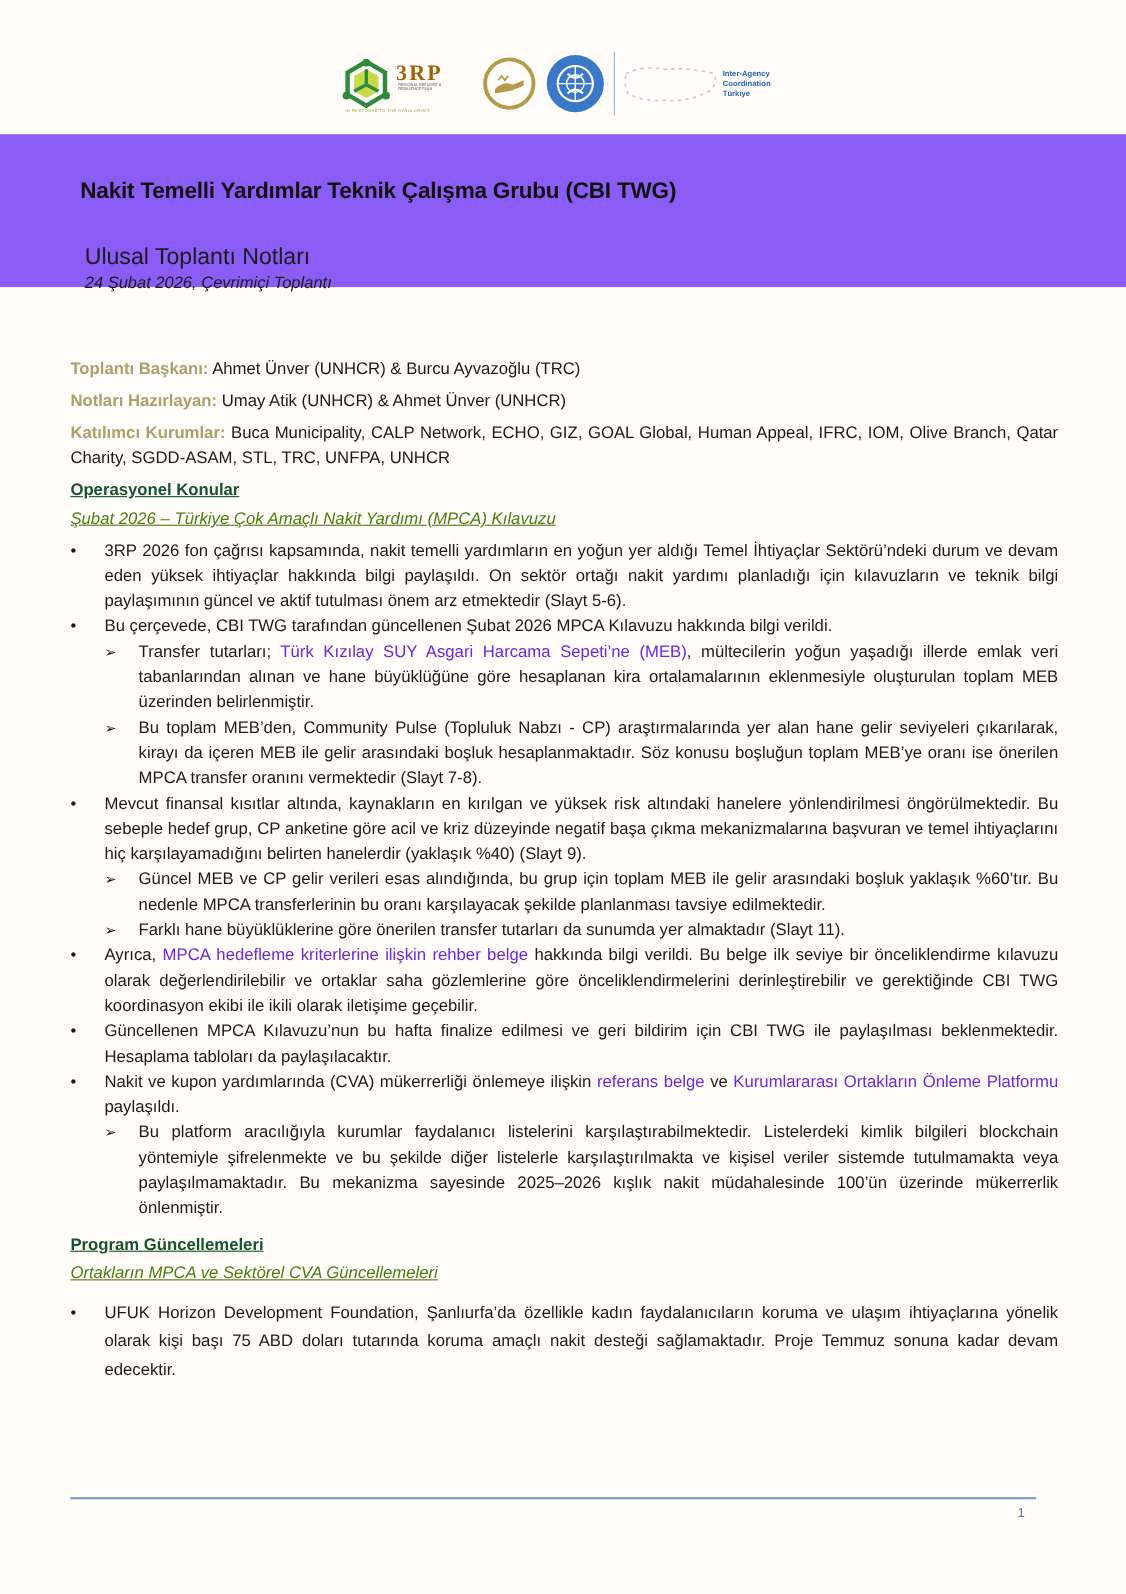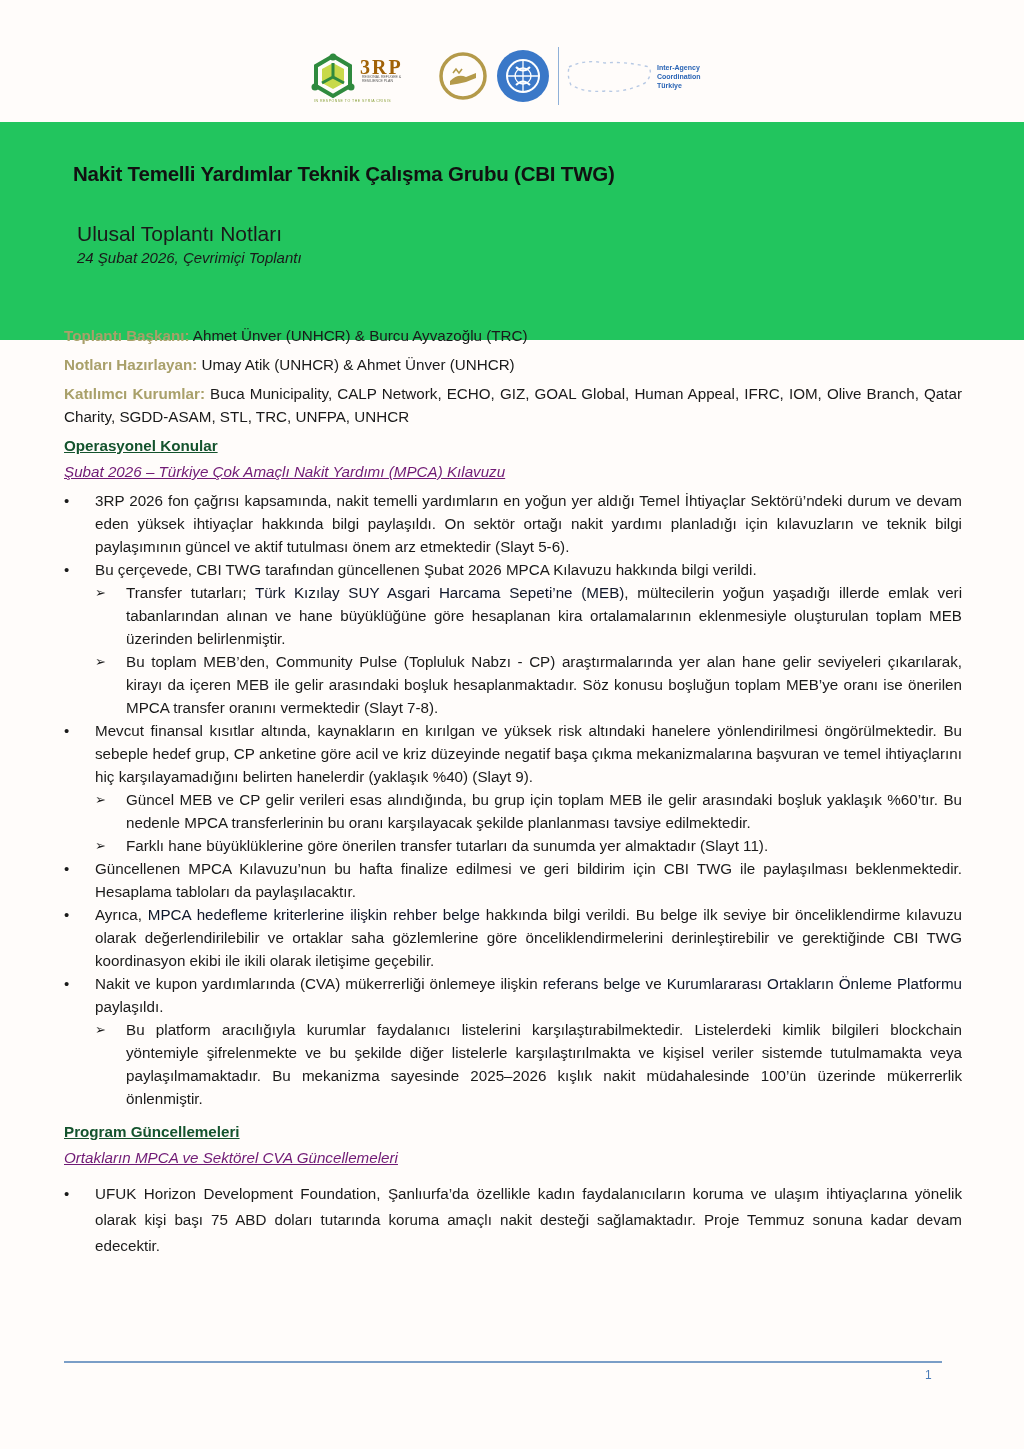--- a/index.html
+++ b/index.html
@@ -33,22 +33,22 @@
   .logo-ifrc { width: 50px; height: 50px; margin-left: 16px; }
   .logo-un { width: 58px; height: 58px; margin-left: 6px; }
   .logo-divider { width: 1px; height: 58px; background: #8fb0d8; margin-left: 6px; }
   .logo-iact { display: flex; align-items: center; margin-left: 6px; }
   .logo-iact svg { width: 90px; height: 46px; }
   .logo-iact .iact-text {
     font-size: 7px; line-height: 9px; color: #2a64b5; font-weight: bold; margin-left: 2px;
   }
   
   .band {
-    position: absolute; top: 122px; left: 0; width: 1024px; height: 218px;
-    background: #22c55e;
+    position: absolute; top: 122px; left: 0; width: 1024px; height: 139px;
+    background: #8b5cf6;
   }
   .band .title {
     position: absolute; left: 73px; top: 40px;
     font-size: 20.5px; font-weight: bold; color: #111; letter-spacing: -.2px;
   }
   .band .subtitle {
     position: absolute; left: 77px; top: 100px; font-size: 21px; color: #1a1a1a;
   }
   .band .date {
     position: absolute; left: 77px; top: 127px; font-size: 15px; font-style: italic; color: #1a1a1a;
@@ -58,33 +58,33 @@
     position: absolute; top: 324px; left: 64px; width: 898px;
     font-size: 15.2px; line-height: 23px;
   }
   .meta-line { margin-bottom: 6px; text-align: justify; }
   .meta-label { color: #a9a06a; font-weight: bold; }
   .section-head {
     color: #14532d; font-weight: bold; text-decoration: underline;
     margin-top: 4px; margin-bottom: 3px;
   }
   .section-sub {
-    color: #701a75; font-style: italic; text-decoration: underline; margin-bottom: 6px;
+    color: #4d7c0f; font-style: italic; text-decoration: underline; margin-bottom: 6px;
   }
   ul.bullets { list-style: none; margin: 0; padding: 0; }
   ul.bullets > li { position: relative; padding-left: 31px; text-align: justify; margin-bottom: 0; }
   ul.bullets > li::before {
     content: "\2022"; position: absolute; left: 0; top: 0; font-size: 15px;
   }
   ul.arrows { list-style: none; margin: 0; padding: 0; }
   ul.arrows > li { position: relative; padding-left: 31px; text-align: justify; }
   ul.arrows > li::before {
     content: "\27A2"; position: absolute; left: 0; top: 0; font-size: 13px;
   }
-  .link { color: #0f172a; }
+  .link { color: #6d28d9; }
   b { font-weight: normal; }
   .gap { height: 6px; }
   
   .footer-rule {
     position: absolute; left: 64px; top: 1361px; width: 878px; height: 2px; background: #7a9ec7;
   }
   .page-num {
     position: absolute; left: 925px; top: 1368px; font-size: 12px; color: #4a7bb7;
   }
 </style>
@@ -165,24 +165,24 @@
         <li><span>Bu toplam MEB’den, Community Pulse (Topluluk Nabzı - CP) araştırmalarında yer alan hane gelir seviyeleri çıkarılarak, kirayı da içeren MEB ile gelir arasındaki boşluk hesaplanmaktadır. Söz konusu boşluğun toplam MEB’ye oranı ise önerilen MPCA transfer oranını vermektedir (Slayt 7-8).</span></li>
       </ul>
     </li>
     <li>
       <span>Mevcut finansal kısıtlar altında, kaynakların en kırılgan ve yüksek risk altındaki hanelere yönlendirilmesi öngörülmektedir. Bu sebeple hedef grup, CP anketine göre acil ve kriz düzeyinde negatif başa çıkma mekanizmalarına başvuran ve temel ihtiyaçlarını hiç karşılayamadığını belirten hanelerdir (yaklaşık %40) (Slayt 9).</span>
       <ul class="arrows">
         <li><span>Güncel MEB ve CP gelir verileri esas alındığında, bu grup için toplam MEB ile gelir arasındaki boşluk yaklaşık %60’tır. Bu nedenle MPCA transferlerinin bu oranı karşılayacak şekilde planlanması tavsiye edilmektedir.</span></li>
         <li><span>Farklı hane büyüklüklerine göre önerilen transfer tutarları da sunumda yer almaktadır (Slayt 11).</span></li>
       </ul>
     </li>
+    <li>
+      <span>Ayrıca, </span><a class="link">MPCA hedefleme kriterlerine ilişkin rehber belge</a><span> hakkında bilgi verildi. Bu belge ilk seviye bir önceliklendirme kılavuzu olarak değerlendirilebilir ve ortaklar saha gözlemlerine göre önceliklendirmelerini derinleştirebilir ve gerektiğinde CBI TWG koordinasyon ekibi ile ikili olarak iletişime geçebilir.</span>
+    </li>
     <li><span>Güncellenen MPCA Kılavuzu’nun bu hafta finalize edilmesi ve geri bildirim için CBI TWG ile paylaşılması beklenmektedir. Hesaplama tabloları da paylaşılacaktır.</span></li>
-    <li>
-      <span>Ayrıca, </span><a class="link">MPCA hedefleme kriterlerine ilişkin rehber belge</a><span> hakkında bilgi verildi. Bu belge ilk seviye bir önceliklendirme kılavuzu olarak değerlendirilebilir ve ortaklar saha gözlemlerine göre önceliklendirmelerini derinleştirebilir ve gerektiğinde CBI TWG koordinasyon ekibi ile ikili olarak iletişime geçebilir.</span>
-    </li>
     <li>
       <span>Nakit ve kupon yardımlarında (CVA) mükerrerliği önlemeye ilişkin </span><a class="link">referans belge</a><span> ve </span><a class="link">Kurumlararası Ortakların Önleme Platformu</a><span> paylaşıldı.</span>
       <ul class="arrows">
         <li><span>Bu platform aracılığıyla kurumlar faydalanıcı listelerini karşılaştırabilmektedir. Listelerdeki kimlik bilgileri blockchain yöntemiyle şifrelenmekte ve bu şekilde diğer listelerle karşılaştırılmakta ve kişisel veriler sistemde tutulmamakta veya paylaşılmamaktadır. Bu mekanizma sayesinde 2025–2026 kışlık nakit müdahalesinde 100’ün üzerinde mükerrerlik önlenmiştir.</span></li>
       </ul>
     </li>
   </ul>
 
   <div class="gap"></div>
   <div class="section-head">Program Güncellemeleri</div>

